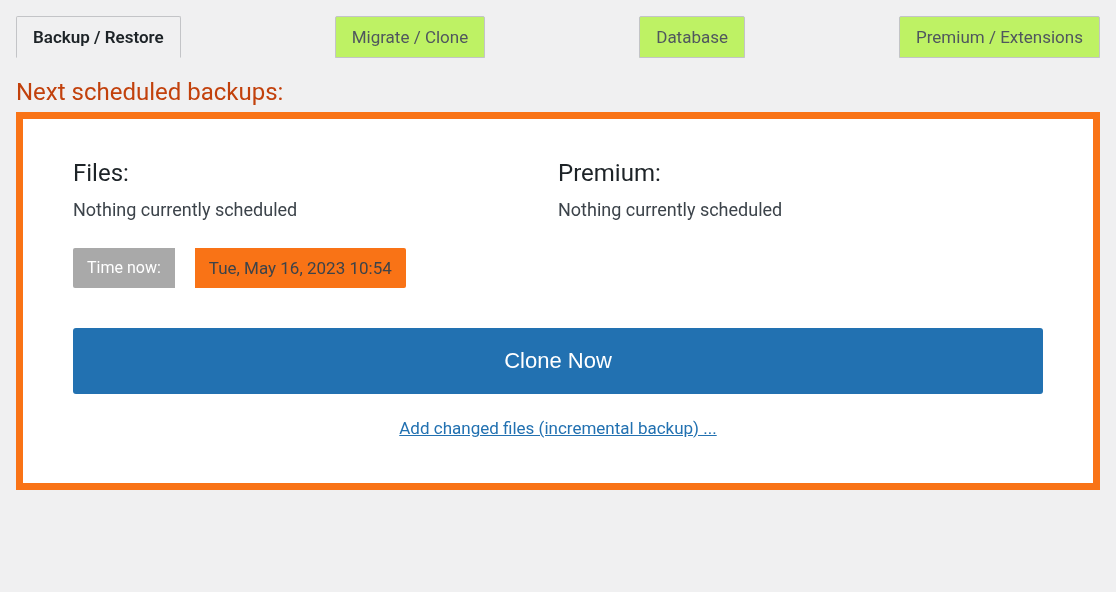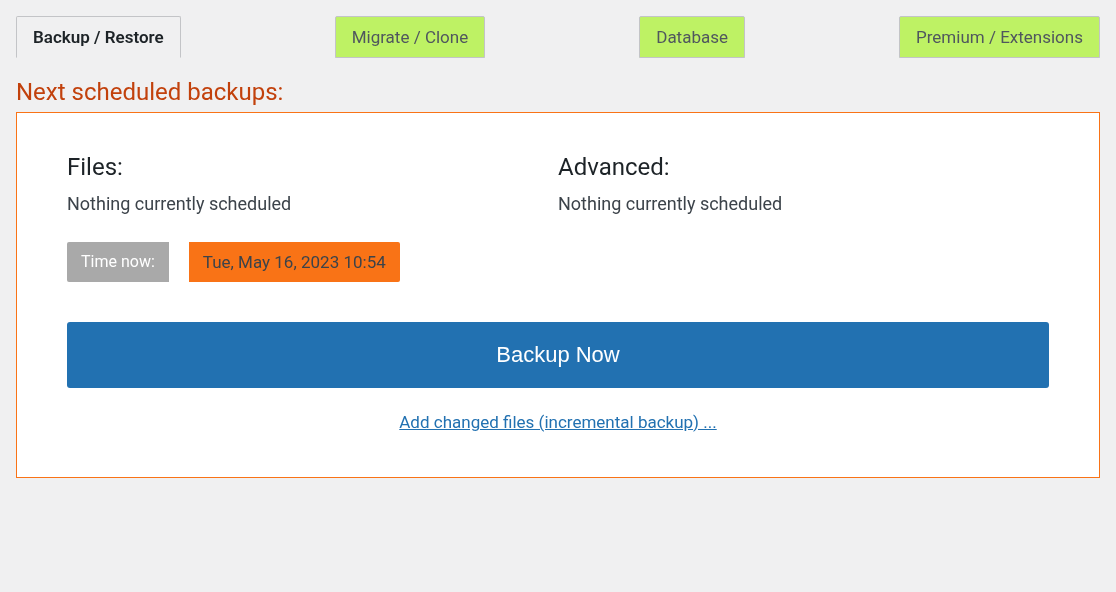--- a/index.html
+++ b/index.html
@@ -35,21 +35,21 @@
       font-weight: 600;
     }
     .section-heading {
       font-size: 24px;
       font-weight: 400;
       color: #c2410c;
       margin-bottom: 6px;
     }
     .panel {
       background: #fff;
-      border: 1px solid #f97316;
+      border: 7px solid #f97316;
       padding: 40px 50px 45px 50px;
     }
     .schedule-grid {
       display: flex;
       gap: 0;
       margin-bottom: 28px;
     }
     .schedule-col {
       flex: 1;
     }
@@ -116,28 +116,28 @@
 
 <h2 class="section-heading">Next scheduled backups:</h2>
 
 <div class="panel">
   <div class="schedule-grid">
     <div class="schedule-col">
       <h3 class="schedule-title">Files:</h3>
       <div class="schedule-status">Nothing currently scheduled</div>
     </div>
     <div class="schedule-col">
-      <h3 class="schedule-title">Advanced:</h3>
+      <h3 class="schedule-title">Premium:</h3>
       <div class="schedule-status">Nothing currently scheduled</div>
     </div>
   </div>
 
   <div class="time-row">
     <div class="time-label">Time now:</div>
     <div class="time-value">Tue, May 16, 2023 10:54</div>
   </div>
 
-  <button class="backup-button">Backup Now</button>
+  <button class="backup-button">Clone Now</button>
 
   <div class="incremental-link-wrapper">
     <a class="incremental-link">Add changed files (incremental backup) ...</a>
   </div>
 </div>
 
 </body></html>

